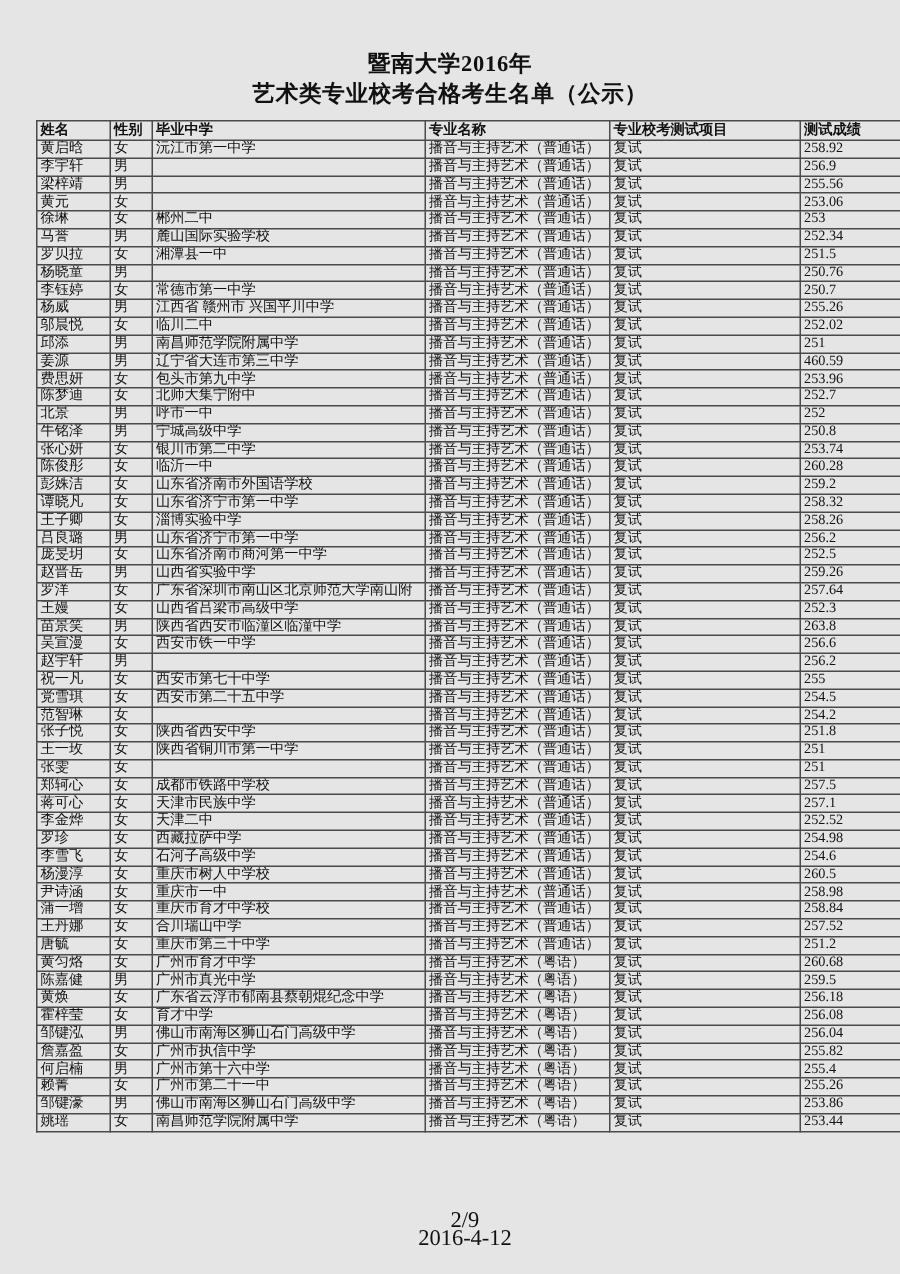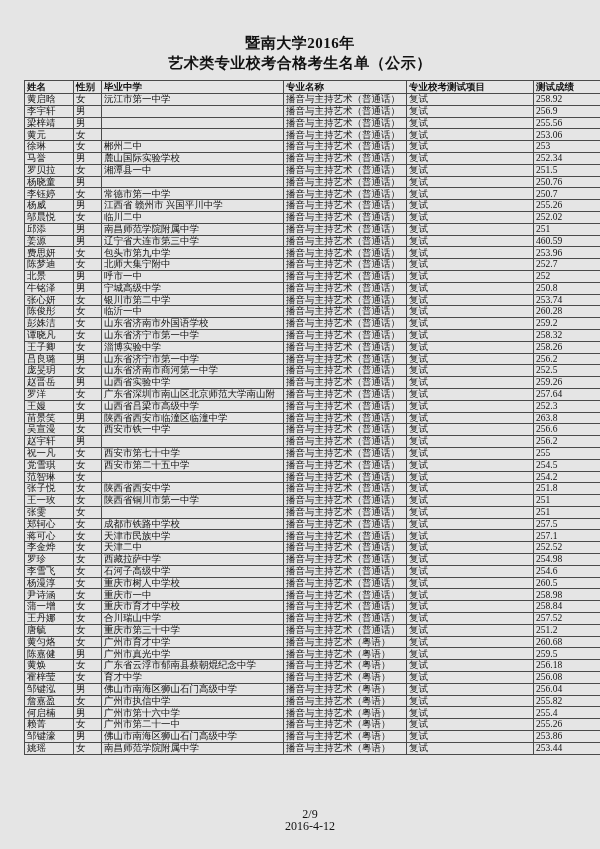--- a/index.html
+++ b/index.html
@@ -59,21 +59,21 @@
   col.c-school { width: 182px; }
   col.c-major  { width: 123px; }
   col.c-item   { width: 127px; }
   col.c-score  { width: 75px; }
   .footer {
     position: absolute;
     top: 808px;
     left: 0;
     width: 100%;
     text-align: center;
-    font-size: 12px;
+    font-size: 15px;
     line-height: 12px;
     padding-left: 20px;
   }
 </style>
 </head>
 <body>
 
 <div class="page">
 
   <div class="title-block">

